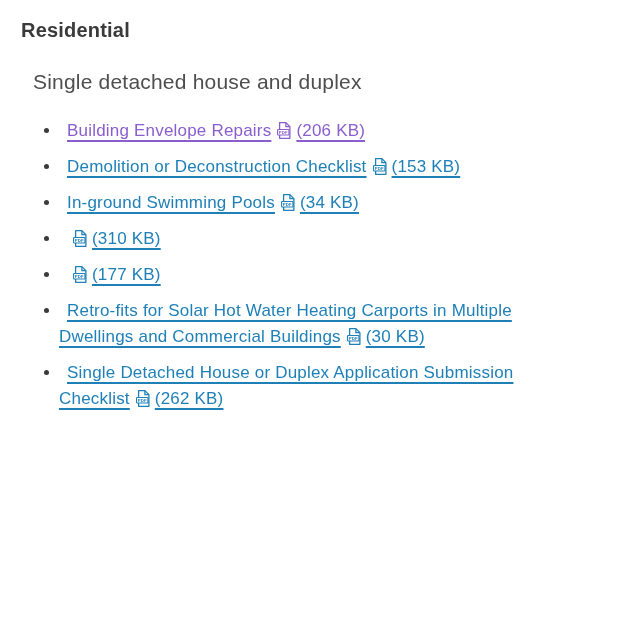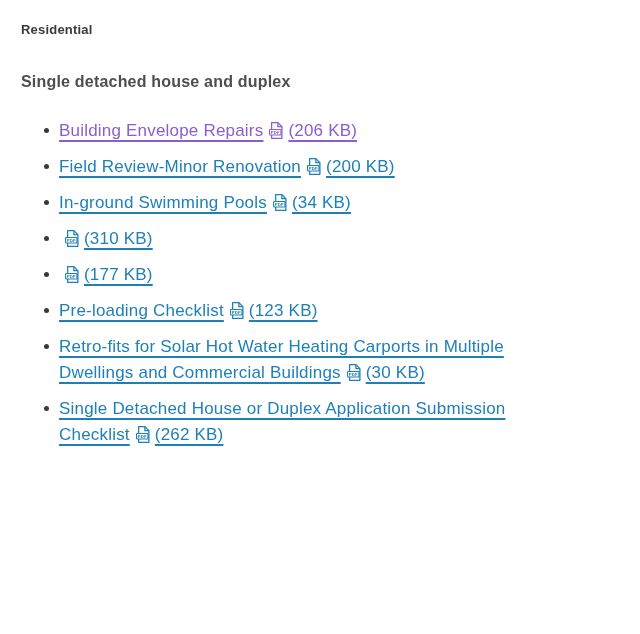--- a/index.html
+++ b/index.html
@@ -15,34 +15,34 @@
     margin: 0;
     padding: 0;
     background: var(--bg);
     width: 640px;
     height: 634px;
     overflow: hidden;
     font-family: "Liberation Sans", "DejaVu Sans", sans-serif;
   }
   main { padding: 16px 18px 0 21px; }
   h2 {
-    font-size: 13px;
+    font-size: 20px;
     line-height: 22px;
     font-weight: 700;
     color: var(--heading);
     letter-spacing: 0.2px;
     margin: 3px 0 5px 0;
   }
   h3 {
-    font-size: 16px;
+    font-size: 21px;
     line-height: 21px;
-    font-weight: 700;
+    font-weight: 400;
     color: var(--subheading);
     letter-spacing: 0.2px;
-    margin: 30px 0 0 0;
+    margin: 30px 0 0 12px;
   }
   ul.pdf-list {
     list-style: none;
     margin: 26px 0 0 0;
     padding: 0;
   }
   ul.pdf-list li {
     position: relative;
     padding-left: 38px;
     margin: 0 0 10px 0;
@@ -59,20 +59,21 @@
     height: 5px;
     border-radius: 50%;
     background: var(--bullet);
   }
   a.pdf-link {
     color: var(--link);
     text-decoration: underline;
     text-decoration-thickness: 1.5px;
     text-underline-offset: 3.5px;
     cursor: pointer;
+    margin-left: 8px;
   }
   a.pdf-link.visited { color: var(--visited); }
   a.pdf-link .label { white-space: pre-line; }
   a.pdf-link .icon svg {
     vertical-align: -3px;
     margin: 0 5px 0 6px;
   }
   a.pdf-link .icon { text-decoration: none; }
 </style>
 </head>
@@ -83,27 +84,27 @@
   <h3>Single detached house and duplex</h3>
   <ul class="pdf-list" id="link-list">
   <li><a class="pdf-link visited" href="#"><span class="label">Building Envelope Repairs</span><span class="icon"><svg width="14" height="17" viewBox="0 0 14 17" fill="none" xmlns="http://www.w3.org/2000/svg" aria-hidden="true">
               <path d="M2.6 0.65 H8.9 L12.9 4.65 V16.35 H2.6 Z" stroke="currentColor" stroke-width="1.3" fill="none" stroke-linejoin="round"></path>
               <path d="M8.9 0.65 V4.65 H12.9" stroke="currentColor" stroke-width="1.3" fill="none" stroke-linejoin="round"></path>
               <rect x="0.55" y="7.55" width="11.4" height="5.4" rx="0.8" fill="#ffffff" stroke="currentColor" stroke-width="1.1"></rect>
               <text x="6.25" y="11.85" text-anchor="middle" font-size="4.3" font-weight="700" letter-spacing="0.2" fill="currentColor" font-family="Liberation Sans, DejaVu Sans, sans-serif">PDF</text>
             </svg></span><span class="size">(206 KB)</span></a></li>
 
 
-
-  <li><a class="pdf-link" href="#"><span class="label">Field Review-Minor Renovation</span><span class="icon"><svg width="14" height="17" viewBox="0 0 14 17" fill="none" xmlns="http://www.w3.org/2000/svg" aria-hidden="true">
+  <li><a class="pdf-link" href="#"><span class="label">Demolition or Deconstruction Checklist</span><span class="icon"><svg width="14" height="17" viewBox="0 0 14 17" fill="none" xmlns="http://www.w3.org/2000/svg" aria-hidden="true">
               <path d="M2.6 0.65 H8.9 L12.9 4.65 V16.35 H2.6 Z" stroke="currentColor" stroke-width="1.3" fill="none" stroke-linejoin="round"></path>
               <path d="M8.9 0.65 V4.65 H12.9" stroke="currentColor" stroke-width="1.3" fill="none" stroke-linejoin="round"></path>
               <rect x="0.55" y="7.55" width="11.4" height="5.4" rx="0.8" fill="#ffffff" stroke="currentColor" stroke-width="1.1"></rect>
               <text x="6.25" y="11.85" text-anchor="middle" font-size="4.3" font-weight="700" letter-spacing="0.2" fill="currentColor" font-family="Liberation Sans, DejaVu Sans, sans-serif">PDF</text>
-            </svg></span><span class="size">(200 KB)</span></a></li>
+            </svg></span><span class="size">(153 KB)</span></a></li>
+
 
 
   <li><a class="pdf-link" href="#"><span class="label">In-ground Swimming Pools</span><span class="icon"><svg width="14" height="17" viewBox="0 0 14 17" fill="none" xmlns="http://www.w3.org/2000/svg" aria-hidden="true">
               <path d="M2.6 0.65 H8.9 L12.9 4.65 V16.35 H2.6 Z" stroke="currentColor" stroke-width="1.3" fill="none" stroke-linejoin="round"></path>
               <path d="M8.9 0.65 V4.65 H12.9" stroke="currentColor" stroke-width="1.3" fill="none" stroke-linejoin="round"></path>
               <rect x="0.55" y="7.55" width="11.4" height="5.4" rx="0.8" fill="#ffffff" stroke="currentColor" stroke-width="1.1"></rect>
               <text x="6.25" y="11.85" text-anchor="middle" font-size="4.3" font-weight="700" letter-spacing="0.2" fill="currentColor" font-family="Liberation Sans, DejaVu Sans, sans-serif">PDF</text>
             </svg></span><span class="size">(34 KB)</span></a></li>
 
   <li><a class="pdf-link" href="#"><span class="icon"><svg width="14" height="17" viewBox="0 0 14 17" fill="none" xmlns="http://www.w3.org/2000/svg" aria-hidden="true">
@@ -113,26 +114,20 @@
               <text x="6.25" y="11.85" text-anchor="middle" font-size="4.3" font-weight="700" letter-spacing="0.2" fill="currentColor" font-family="Liberation Sans, DejaVu Sans, sans-serif">PDF</text>
             </svg></span><span class="size">(310 KB)</span></a></li>
 
   <li><a class="pdf-link" href="#"><span class="icon"><svg width="14" height="17" viewBox="0 0 14 17" fill="none" xmlns="http://www.w3.org/2000/svg" aria-hidden="true">
               <path d="M2.6 0.65 H8.9 L12.9 4.65 V16.35 H2.6 Z" stroke="currentColor" stroke-width="1.3" fill="none" stroke-linejoin="round"></path>
               <path d="M8.9 0.65 V4.65 H12.9" stroke="currentColor" stroke-width="1.3" fill="none" stroke-linejoin="round"></path>
               <rect x="0.55" y="7.55" width="11.4" height="5.4" rx="0.8" fill="#ffffff" stroke="currentColor" stroke-width="1.1"></rect>
               <text x="6.25" y="11.85" text-anchor="middle" font-size="4.3" font-weight="700" letter-spacing="0.2" fill="currentColor" font-family="Liberation Sans, DejaVu Sans, sans-serif">PDF</text>
             </svg></span><span class="size">(177 KB)</span></a></li>
 
-  <li><a class="pdf-link" href="#"><span class="label">Pre-loading Checklist</span><span class="icon"><svg width="14" height="17" viewBox="0 0 14 17" fill="none" xmlns="http://www.w3.org/2000/svg" aria-hidden="true">
-              <path d="M2.6 0.65 H8.9 L12.9 4.65 V16.35 H2.6 Z" stroke="currentColor" stroke-width="1.3" fill="none" stroke-linejoin="round"></path>
-              <path d="M8.9 0.65 V4.65 H12.9" stroke="currentColor" stroke-width="1.3" fill="none" stroke-linejoin="round"></path>
-              <rect x="0.55" y="7.55" width="11.4" height="5.4" rx="0.8" fill="#ffffff" stroke="currentColor" stroke-width="1.1"></rect>
-              <text x="6.25" y="11.85" text-anchor="middle" font-size="4.3" font-weight="700" letter-spacing="0.2" fill="currentColor" font-family="Liberation Sans, DejaVu Sans, sans-serif">PDF</text>
-            </svg></span><span class="size">(123 KB)</span></a></li>
 
   <li><a class="pdf-link" href="#"><span class="label">Retro-fits for Solar Hot Water Heating Carports in Multiple
 Dwellings and Commercial Buildings</span><span class="icon"><svg width="14" height="17" viewBox="0 0 14 17" fill="none" xmlns="http://www.w3.org/2000/svg" aria-hidden="true">
               <path d="M2.6 0.65 H8.9 L12.9 4.65 V16.35 H2.6 Z" stroke="currentColor" stroke-width="1.3" fill="none" stroke-linejoin="round"></path>
               <path d="M8.9 0.65 V4.65 H12.9" stroke="currentColor" stroke-width="1.3" fill="none" stroke-linejoin="round"></path>
               <rect x="0.55" y="7.55" width="11.4" height="5.4" rx="0.8" fill="#ffffff" stroke="currentColor" stroke-width="1.1"></rect>
               <text x="6.25" y="11.85" text-anchor="middle" font-size="4.3" font-weight="700" letter-spacing="0.2" fill="currentColor" font-family="Liberation Sans, DejaVu Sans, sans-serif">PDF</text>
             </svg></span><span class="size">(30 KB)</span></a></li>
 
   <li><a class="pdf-link" href="#"><span class="label">Single Detached House or Duplex Application Submission

